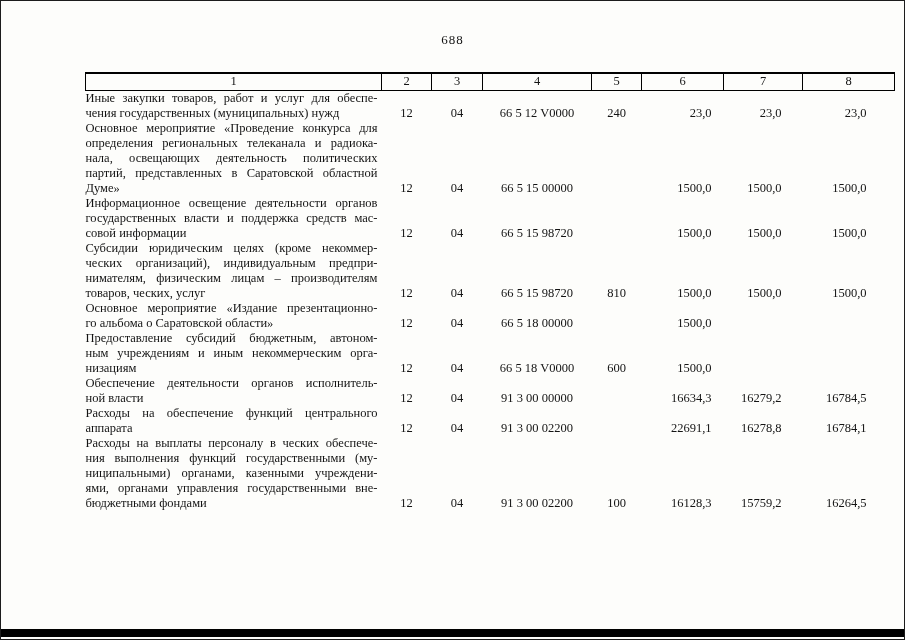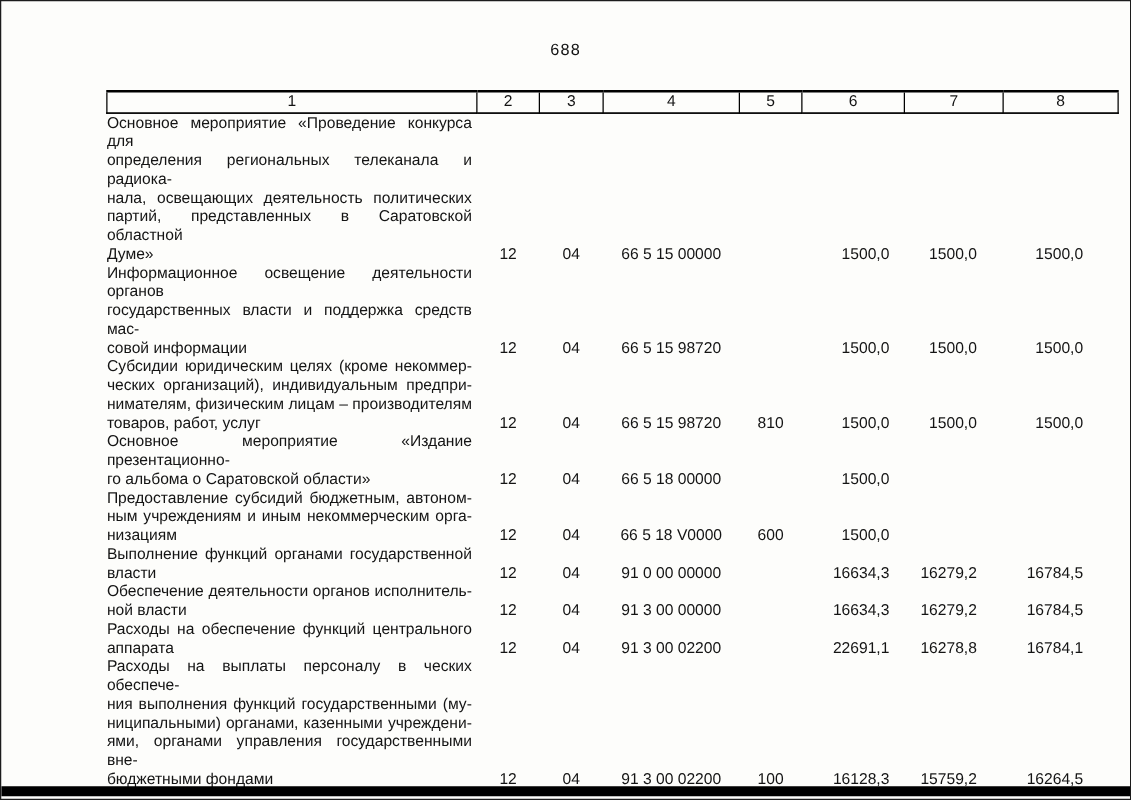--- a/index.html
+++ b/index.html
@@ -5,21 +5,21 @@
   * { box-sizing: border-box; }
   html, body { margin: 0; padding: 0; background: #cfcfcf; }
   .page {
     position: relative;
     width: 905px;
     height: 640px;
     background: #fdfdfb;
     border: 1px solid #1c1c1c;
     overflow: hidden;
     color: #141414;
-    font-family: Liberation Sans, sans-serif;
+    font-family: Liberation Serif, serif;
   }
   .page-number {
     text-align: center;
     padding-top: 31px;
     font-size: 13px;
     letter-spacing: 1px;
   }
   table.budget-table {
     position: absolute;
     left: 84px;
@@ -86,20 +86,33 @@
         <th>4</th>
         <th>5</th>
         <th>6</th>
         <th>7</th>
         <th>8</th>
       </tr>
     </thead>
     <tbody>
         <tr>
           <td class="c1">
+            <div class="jline">Иные закупки товаров, работ и услуг для обеспе-</div>
+            <div class="lline">чения государственных (муниципальных) нужд</div>
+          </td>
+          <td class="c2">12</td>
+          <td class="c3">04</td>
+          <td class="c4">66 5 12 V0000</td>
+          <td class="c5">240</td>
+          <td class="c6">23,0</td>
+          <td class="c7">23,0</td>
+          <td class="c8">23,0</td>
+        </tr>
+        <tr>
+          <td class="c1">
             <div class="jline">Основное мероприятие «Проведение конкурса для</div>
             <div class="jline">определения региональных телеканала и радиока-</div>
             <div class="jline">нала, освещающих деятельность политических</div>
             <div class="jline">партий, представленных в Саратовской областной</div>
             <div class="lline">Думе»</div>
           </td>
           <td class="c2">12</td>
           <td class="c3">04</td>
           <td class="c4">66 5 15 00000</td>
           <td class="c5"></td>
@@ -119,21 +132,21 @@
           <td class="c5"></td>
           <td class="c6">1500,0</td>
           <td class="c7">1500,0</td>
           <td class="c8">1500,0</td>
         </tr>
         <tr>
           <td class="c1">
             <div class="jline">Субсидии юридическим целях (кроме некоммер-</div>
             <div class="jline">ческих организаций), индивидуальным предпри-</div>
             <div class="jline">нимателям, физическим лицам – производителям</div>
-            <div class="lline">товаров, работ, услуг</div>
+            <div class="lline">товаров, ческих, услуг</div>
           </td>
           <td class="c2">12</td>
           <td class="c3">04</td>
           <td class="c4">66 5 15 98720</td>
           <td class="c5">810</td>
           <td class="c6">1500,0</td>
           <td class="c7">1500,0</td>
           <td class="c8">1500,0</td>
         </tr>
         <tr>
@@ -155,33 +168,20 @@
             <div class="jline">ным учреждениям и иным некоммерческим орга-</div>
             <div class="lline">низациям</div>
           </td>
           <td class="c2">12</td>
           <td class="c3">04</td>
           <td class="c4">66 5 18 V0000</td>
           <td class="c5">600</td>
           <td class="c6">1500,0</td>
           <td class="c7"></td>
           <td class="c8"></td>
-        </tr>
-        <tr>
-          <td class="c1">
-            <div class="jline">Выполнение функций органами государственной</div>
-            <div class="lline">власти</div>
-          </td>
-          <td class="c2">12</td>
-          <td class="c3">04</td>
-          <td class="c4">91 0 00 00000</td>
-          <td class="c5"></td>
-          <td class="c6">16634,3</td>
-          <td class="c7">16279,2</td>
-          <td class="c8">16784,5</td>
         </tr>
         <tr>
           <td class="c1">
             <div class="jline">Обеспечение деятельности органов исполнитель-</div>
             <div class="lline">ной власти</div>
           </td>
           <td class="c2">12</td>
           <td class="c3">04</td>
           <td class="c4">91 3 00 00000</td>
           <td class="c5"></td>

